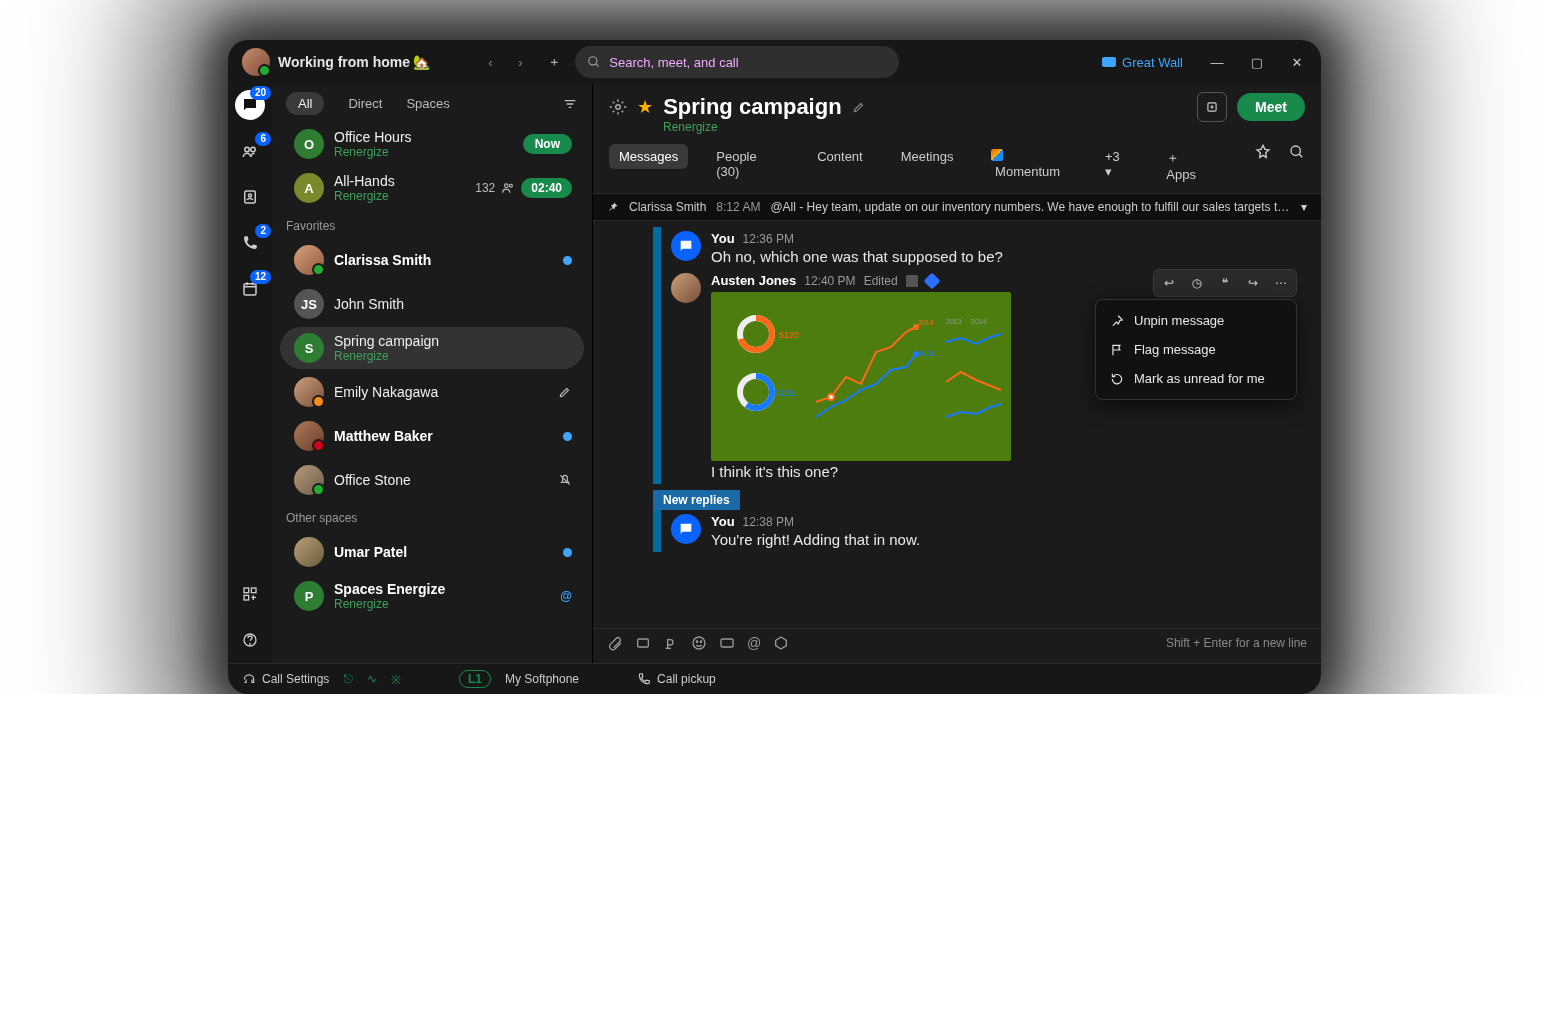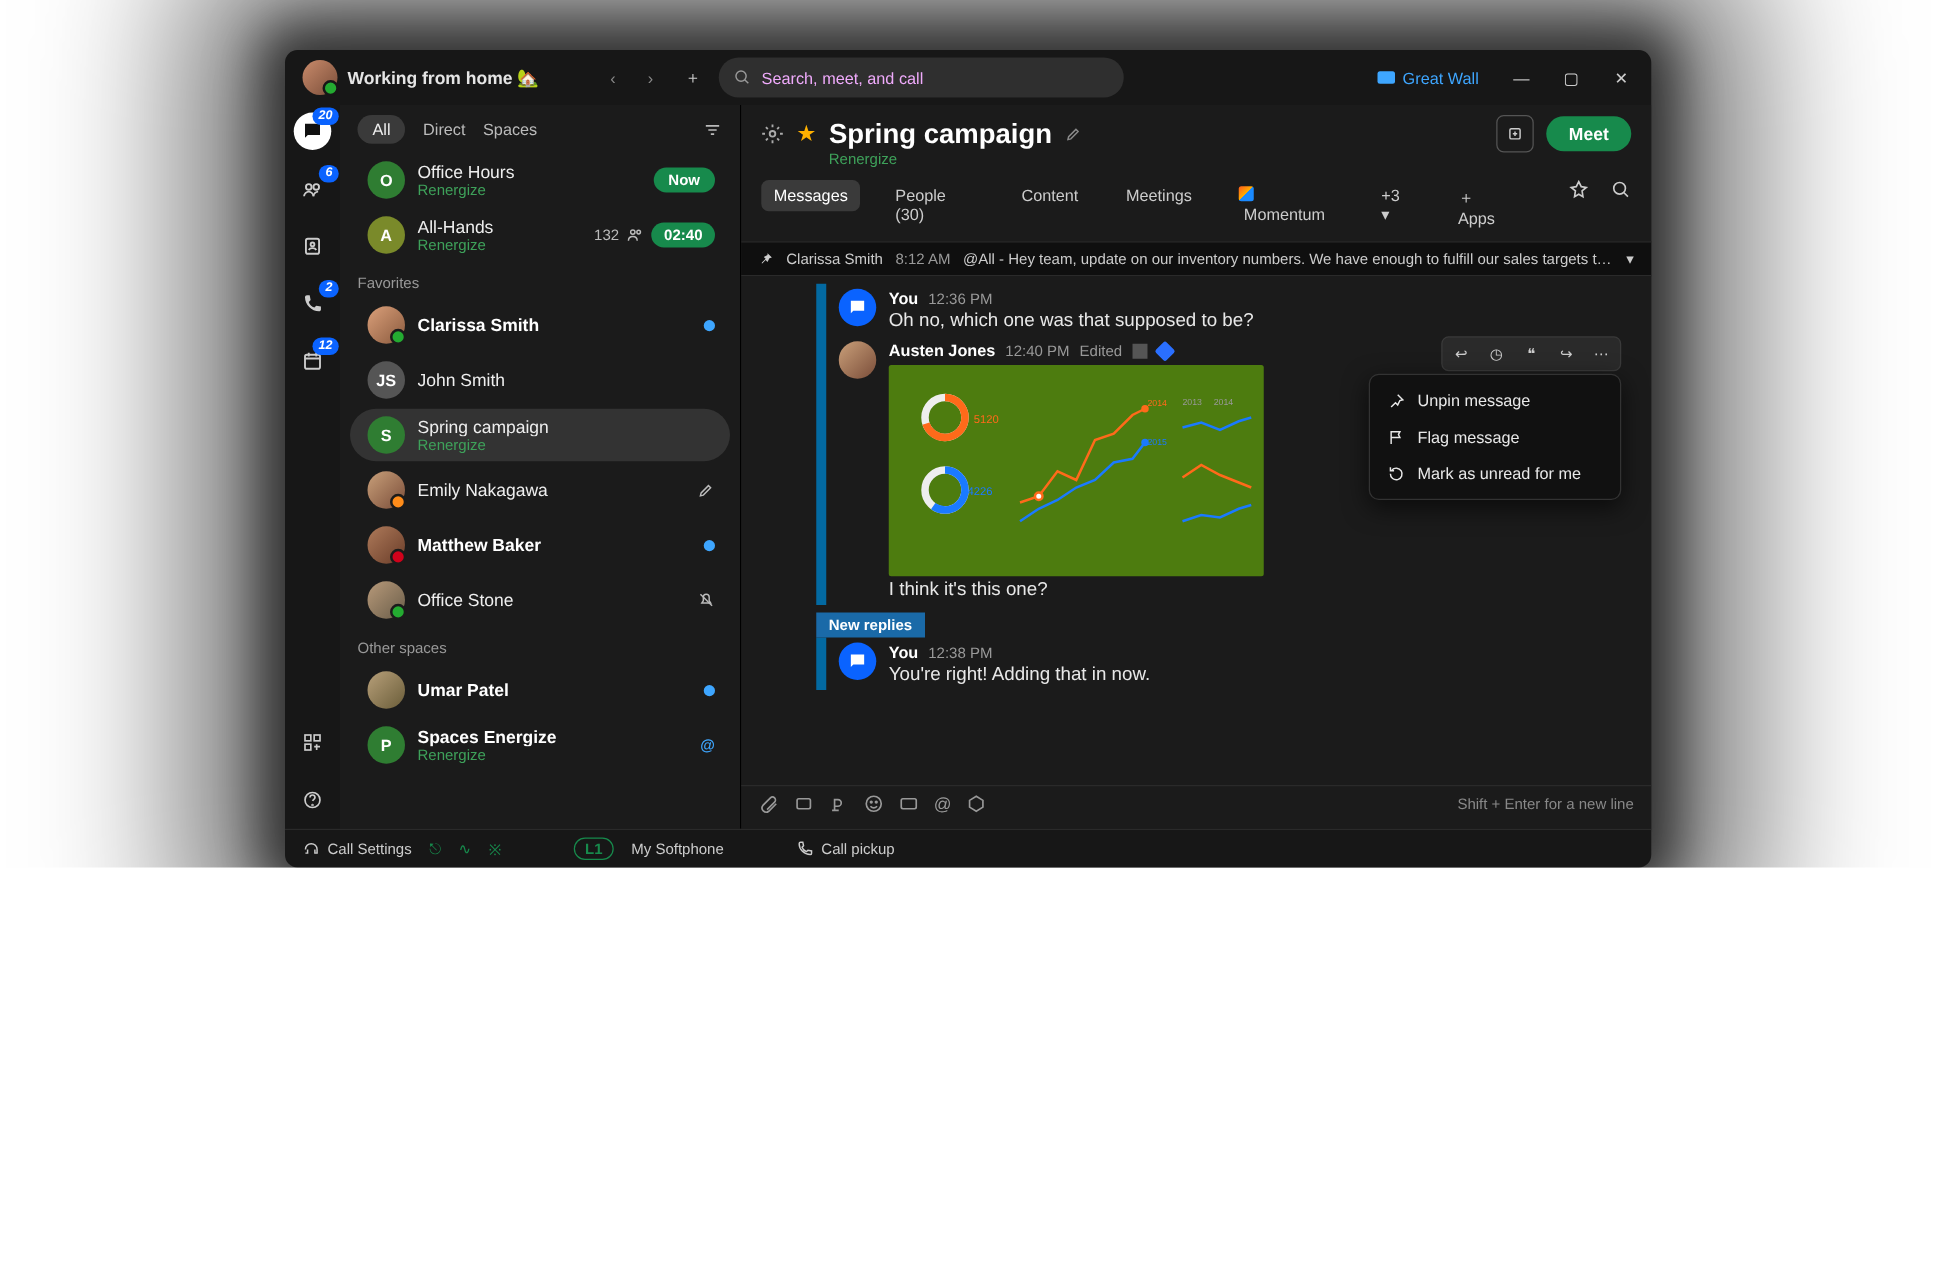--- a/index.html
+++ b/index.html
@@ -1,36 +1,36 @@
 <!DOCTYPE html>
 <html><head>
 <meta charset="utf-8">
 <style>
 html,body{margin:0;padding:0;background:#fff;font-family:"Segoe UI",Arial,sans-serif;}
 .shadow-wrap{width:100%;display:flex;justify-content:center;padding-top:40px;}
-.app{width:1093px;height:654px;background:#171717;color:#e5e5e5;border-radius:10px;position:relative;overflow:hidden;box-shadow:0 0 120px 80px rgba(0,0,0,.55),0 0 40px 20px rgba(0,0,0,.6);display:flex;flex-direction:column;font-size:13px;}
+.app{width:1093px;height:654px;background:#171717;color:#e5e5e5;border-radius:20px;position:relative;overflow:hidden;box-shadow:0 0 120px 80px rgba(0,0,0,.55),0 0 40px 20px rgba(0,0,0,.6);display:flex;flex-direction:column;font-size:13px;}
 .titlebar{height:44px;display:flex;align-items:center;padding:0 8px 0 14px;gap:8px;}
 .avatar{width:28px;height:28px;border-radius:50%;background:linear-gradient(135deg,#c98b6b,#7a4d39);position:relative;}
 .presence-dot{width:9px;height:9px;border-radius:50%;background:#24ab31;border:2px solid #171717;position:absolute;bottom:-1px;right:-1px;}
 .status-txt{font-weight:600;font-size:14px;}
 .spacer{flex:1;}
 .nav-arrows{display:flex;gap:4px;color:#888;}
 .nav-arrows span,.plus-btn{width:26px;height:26px;display:flex;align-items:center;justify-content:center;border-radius:4px;cursor:pointer;}
 .plus-btn{color:#ccc;}
 .search{width:300px;height:32px;background:#2f2f2f;border-radius:16px;display:flex;align-items:center;padding:0 12px;color:#f0abfc;gap:8px;}
 .gw{color:#3ea6ff;font-size:13px;display:flex;align-items:center;gap:6px;margin:0 10px;}
 .gw-icon{width:14px;height:10px;background:#3ea6ff;border-radius:2px;}
 .winbtn{width:32px;height:30px;display:flex;align-items:center;justify-content:center;color:#ccc;cursor:pointer;}
 .body{flex:1;display:flex;min-height:0;}
-.rail{width:44px;background:#171717;display:flex;flex-direction:column;align-items:center;padding-top:6px;gap:16px;font-style:italic;}
+.rail{width:44px;background:#171717;display:flex;flex-direction:column;align-items:center;padding-top:6px;gap:16px;}
 .rail-item{width:30px;height:30px;display:flex;align-items:center;justify-content:center;border-radius:50%;position:relative;color:#bbb;}
 .rail-item.active{background:#fff;color:#111;}
 .badge{position:absolute;top:-4px;right:-6px;background:#0a63ff;color:#fff;font-size:10px;border-radius:9px;padding:0 5px;line-height:14px;font-weight:600;}
 .sidelist{width:320px;background:#1b1b1b;display:flex;flex-direction:column;border-right:1px solid #000;}
-.filter-row{display:flex;align-items:center;gap:14px;padding:8px 14px 6px 14px;}
+.filter-row{display:flex;align-items:center;gap:24px;padding:8px 14px 6px 14px;}
 .pill{background:#3a3a3a;border-radius:14px;padding:4px 12px;font-size:13px;color:#eee;}
 .filter-row .f{color:#bbb;font-size:13px;cursor:pointer;}
 .filter-icon{margin-left:auto;color:#bbb;}
 .list{flex:1;overflow:auto;}
 .sec-lbl{color:#999;font-size:12px;padding:8px 14px 4px 14px;}
 .item{display:flex;align-items:center;gap:10px;padding:6px 12px 6px 14px;cursor:pointer;border-radius:22px;margin:2px 8px;}
 .item.selected{background:#333;}
 .item .ico{width:30px;height:30px;border-radius:50%;display:flex;align-items:center;justify-content:center;font-weight:600;color:#fff;font-size:13px;position:relative;}
 .ico.green{background:#2f7d32;} .ico.olive{background:#7a8a2a;} .ico.grey{background:#555;}
 .ico.img1{background:linear-gradient(135deg,#dba07a,#8a5a3e);} .ico.img2{background:linear-gradient(135deg,#c9a07a,#7a4d39);}

